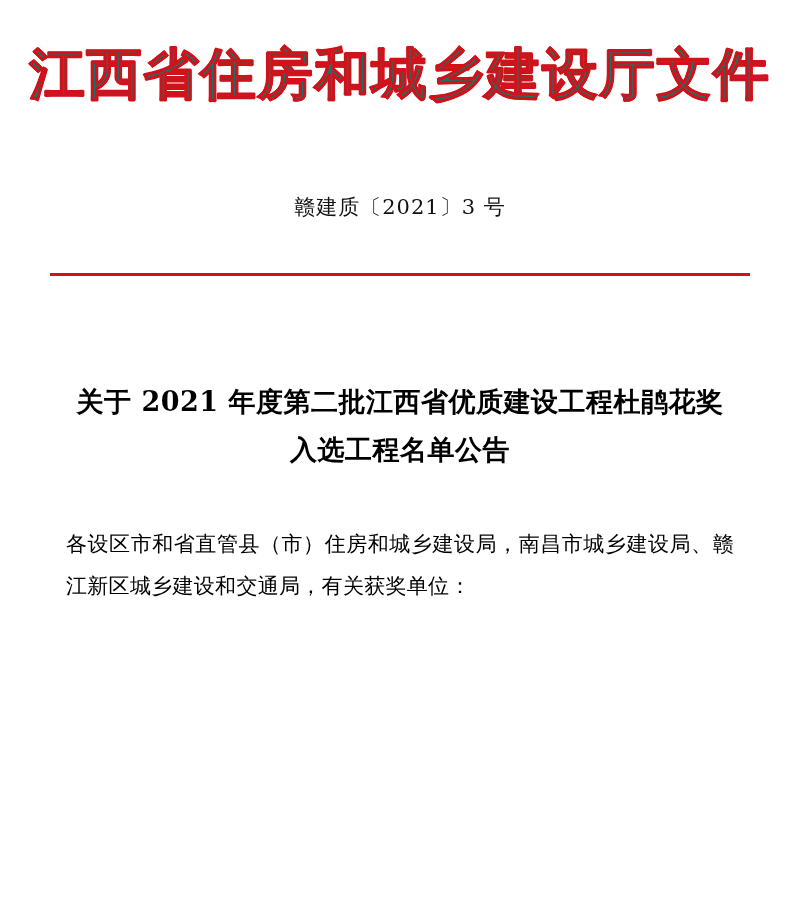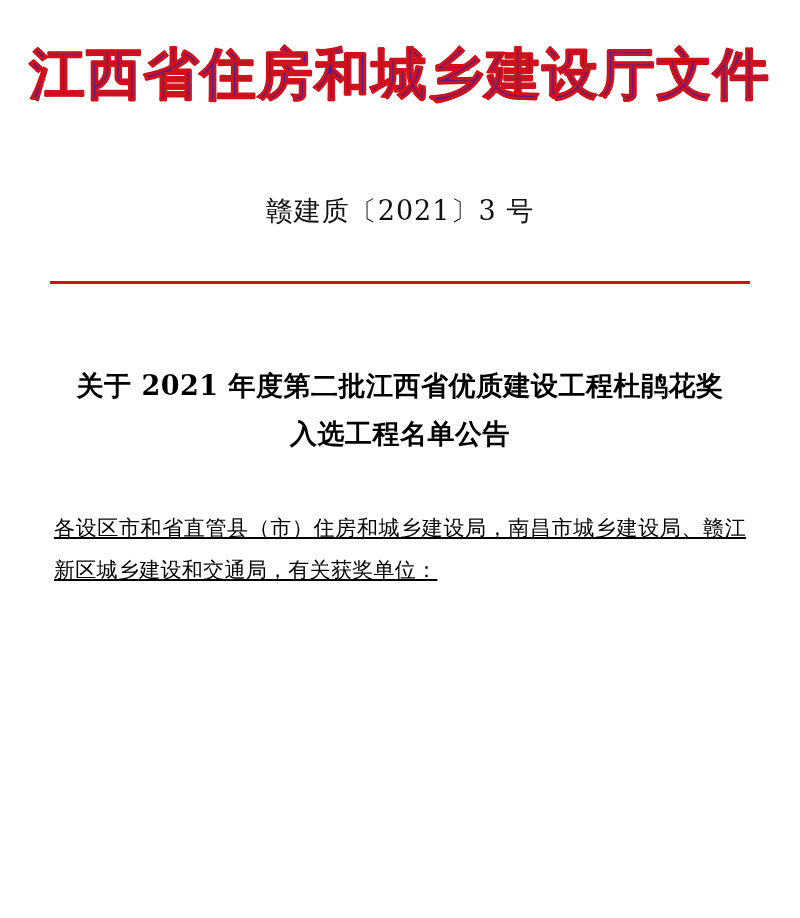--- a/index.html
+++ b/index.html
@@ -20,73 +20,72 @@
     background: #ffffff;
     box-sizing: border-box;
   }
 
   
   .masthead {
     text-align: center;
     padding-top: 42px;
   }
   .masthead-title {
-    color: #4c1d95;
+    color: #0f766e;
     font-family: "DejaVu Serif", "Liberation Serif", serif;
     font-weight: bold;
     font-size: 55px;
     letter-spacing: 2px;
     line-height: 1.15;
     white-space: nowrap;
     -webkit-text-stroke: 1px #d2121a;
     text-shadow: 1px 0 0 #d2121a, -1px 0 0 #d2121a, 0 1px 0 #d2121a, 0 -1px 0 #d2121a;
   }
 
   
   .doc-number {
     text-align: center;
     margin-top: 88px;
-    font-size: 27px;
+    font-size: 21px;
     color: #111111;
     letter-spacing: 1px;
   }
 
   
   .red-rule {
     margin: 52px auto 0 auto;
     width: 700px;
     height: 3px;
     background: #d2121a;
   }
 
   
   .doc-title {
-    margin: 78px auto 0 auto;
+    margin: 102px auto 0 auto;
     width: 660px;
     text-align: center;
     font-size: 27px;
     font-weight: bold;
     line-height: 1.75;
     color: #000000;
     letter-spacing: 0.5px;
   }
 
   
   .doc-body {
     margin: 50px auto 0 auto;
     width: 700px;
     font-size: 21px;
     line-height: 2.0;
     color: #000000;
     text-align: justify;
     letter-spacing: 0.3px;
   }
   .doc-body p {
-    margin: 4px;
-    text-decoration: underline;
+    margin: 16px;
   }
   .indent {
     text-indent: 2em;
   }
 </style>
 </head>
 <body>
 
 <div class="page">
 

